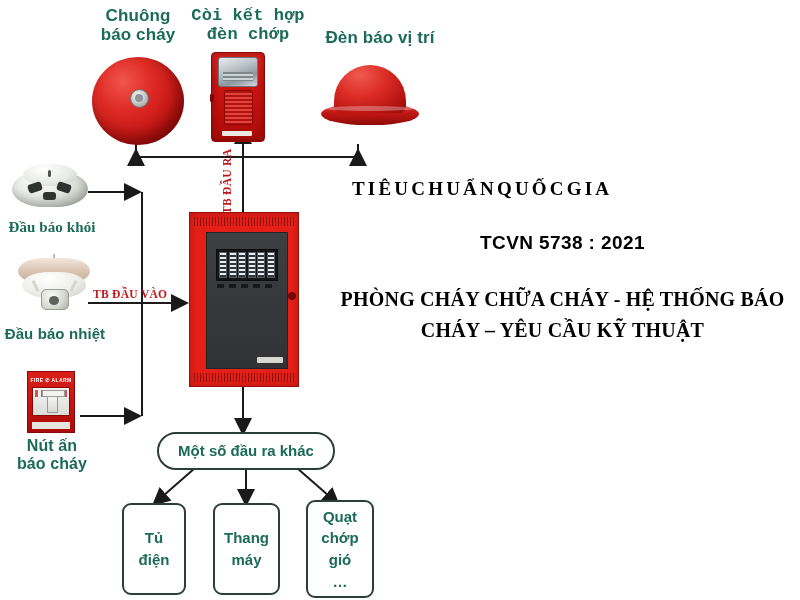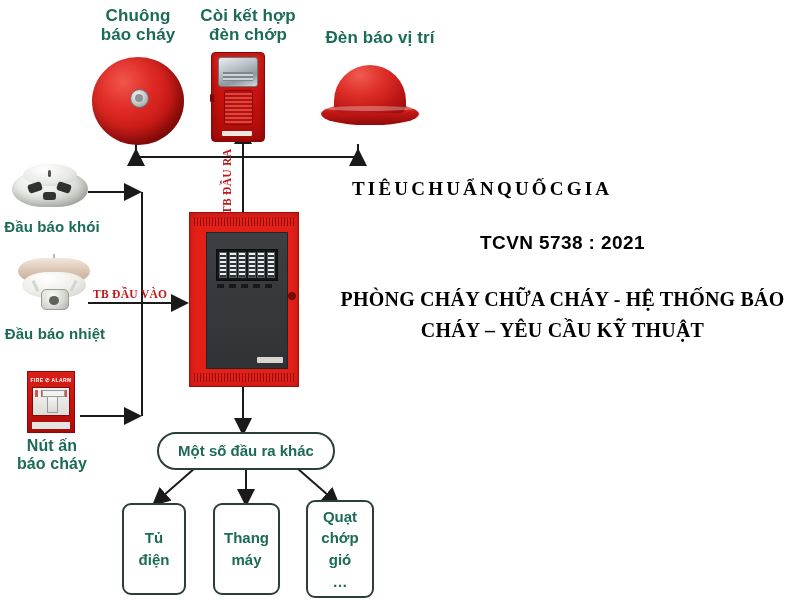--- a/index.html
+++ b/index.html
@@ -284,21 +284,21 @@
       <line x1="243" y1="387" x2="243" y2="432" marker-end="url(#ah)"></line>
 
       <line x1="195" y1="468" x2="155" y2="503" marker-end="url(#ah)"></line>
       <line x1="246" y1="468" x2="246" y2="503" marker-end="url(#ah)"></line>
       <line x1="297" y1="468" x2="337" y2="503" marker-end="url(#ah)"></line>
     </g>
   </svg>
 
   <div class="lbl" style="left:83px;top:6px;width:110px;">Chuông
 báo cháy</div>
-  <div class="lbl" style="left:188px;top:6px;width:120px;">Còi kết hợp
+  <div class="lbl" style="left:188px;top:6px;width:120px;font-family:Liberation Mono, monospace;">Còi kết hợp
 đèn chớp</div>
   <div class="lbl" style="left:305px;top:28px;width:150px;">Đèn báo vị trí</div>
 
   <div class="bell">
     <div class="dome"></div>
     <div class="hub"></div>
   </div>
 
   <div class="strobe">
     <div class="body"></div>
@@ -337,21 +337,21 @@
   </div>
 
   <div class="smoke">
     <div class="base"></div>
     <div class="top"></div>
     <div class="slot s1"></div>
     <div class="slot s2"></div>
     <div class="slot s3"></div>
     <div class="slot pin"></div>
   </div>
-  <div class="lbl" style="left:0px;top:219px;width:104px;font-size:15px;">Đầu báo khói</div>
+  <div class="lbl" style="left:0px;top:219px;width:104px;font-size:15px;font-family:Liberation Serif, serif;">Đầu báo khói</div>
 
   <div class="heat">
     <div class="stem"></div>
     <div class="ring"></div>
     <div class="skirt"></div>
     <div class="fin f1"></div>
     <div class="fin f2"></div>
     <div class="cyl"></div>
     <div class="eye"></div>
   </div>

